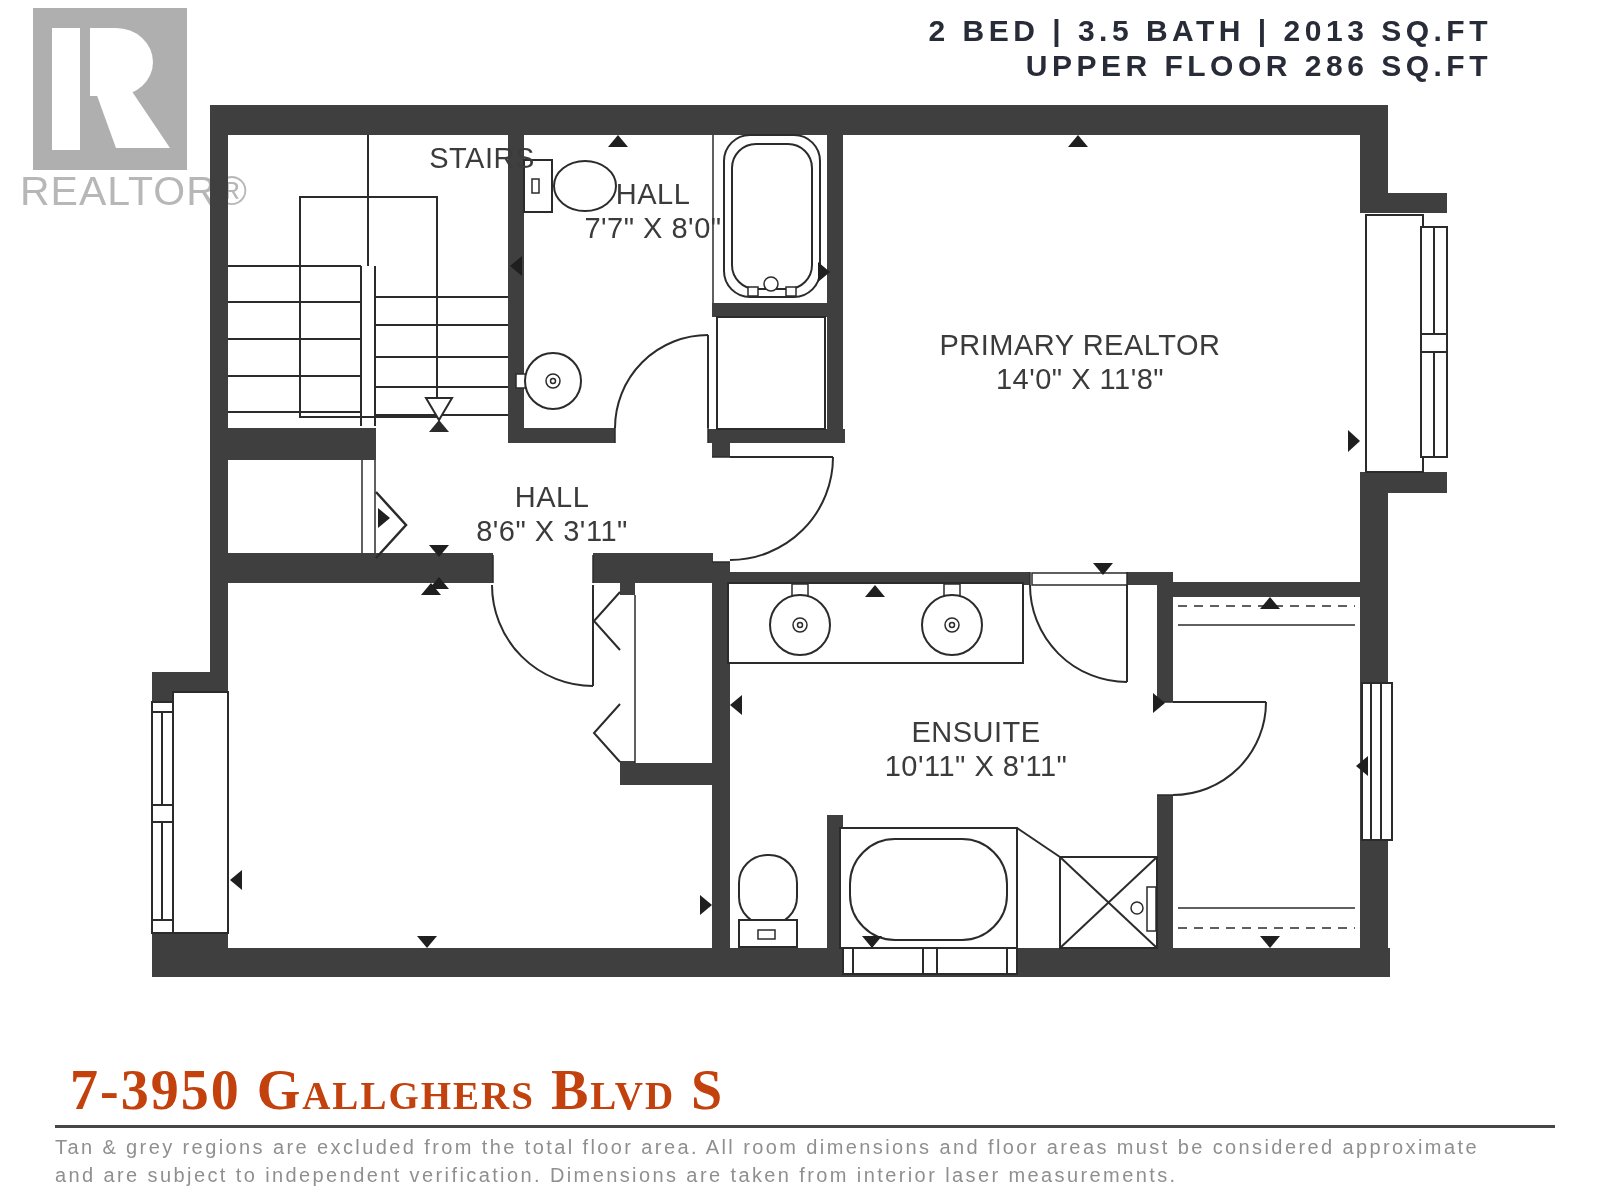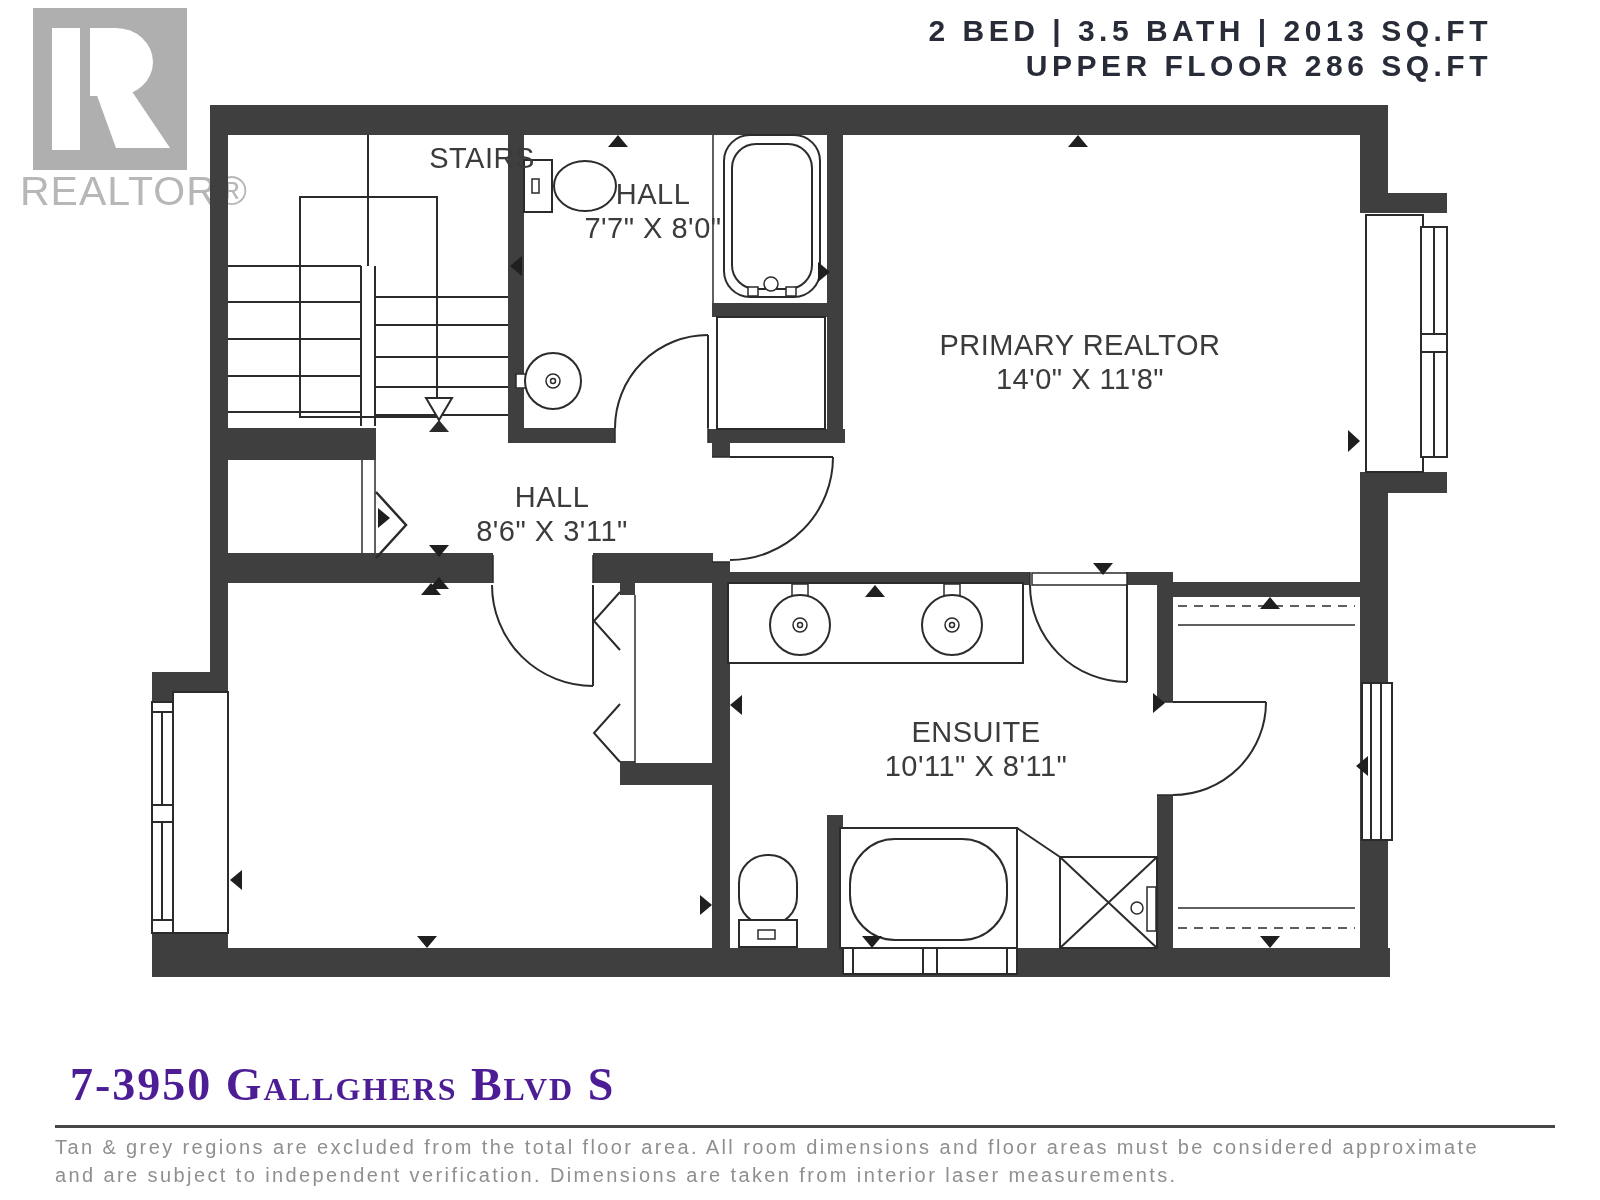--- a/index.html
+++ b/index.html
@@ -6,22 +6,22 @@
   #stage{position:relative;width:1600px;height:1200px;background:#ffffff;overflow:hidden;
          font-family:"Liberation Sans",sans-serif;}
   #plan-svg{position:absolute;left:0;top:0;}
   .lbl{position:absolute;transform:translate(-50%,-50%);text-align:center;color:#3b3b3b;
        font-size:29px;line-height:34px;letter-spacing:.5px;white-space:nowrap;}
   .hdr{position:absolute;top:13px;right:108px;text-align:right;color:#272c38;
        font-weight:bold;font-size:30px;line-height:35px;letter-spacing:4.5px;white-space:nowrap;}
   .logo-box{position:absolute;left:33px;top:8px;width:154px;height:162px;background:#afafaf;}
   .logo-word{position:absolute;left:20px;top:168px;width:178px;color:#b7b7b7;
        font-size:41px;letter-spacing:1px;white-space:nowrap;}
-  .address{position:absolute;left:70px;top:1058px;color:#4c1d95;font-family:"Liberation Serif",serif;
-       font-variant:small-caps;font-weight:600;font-size:46px;letter-spacing:2px;white-space:nowrap;}
+  .address{position:absolute;left:70px;top:1058px;color:#c2410c;font-family:"Liberation Serif",serif;
+       font-variant:small-caps;font-weight:600;font-size:56px;letter-spacing:2px;white-space:nowrap;}
   .rule{position:absolute;left:55px;top:1125px;width:1500px;height:3px;background:#474747;}
   .disc{position:absolute;left:55px;color:#8f8f8f;font-size:20px;letter-spacing:2.4px;white-space:nowrap;}
   .d1{top:1136px;} .d2{top:1164px;}
 </style>
 </head>
 <body>
 
 <div id="stage">
 
   <div class="logo-box">

